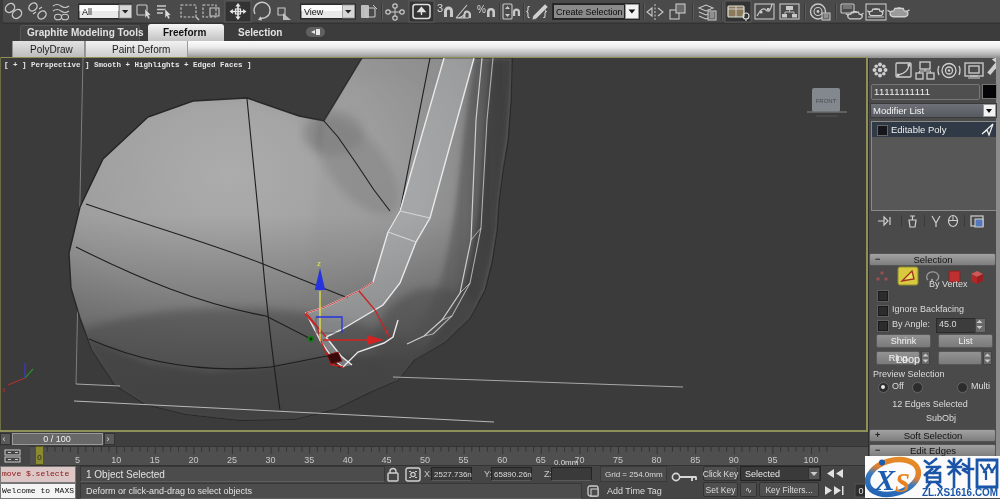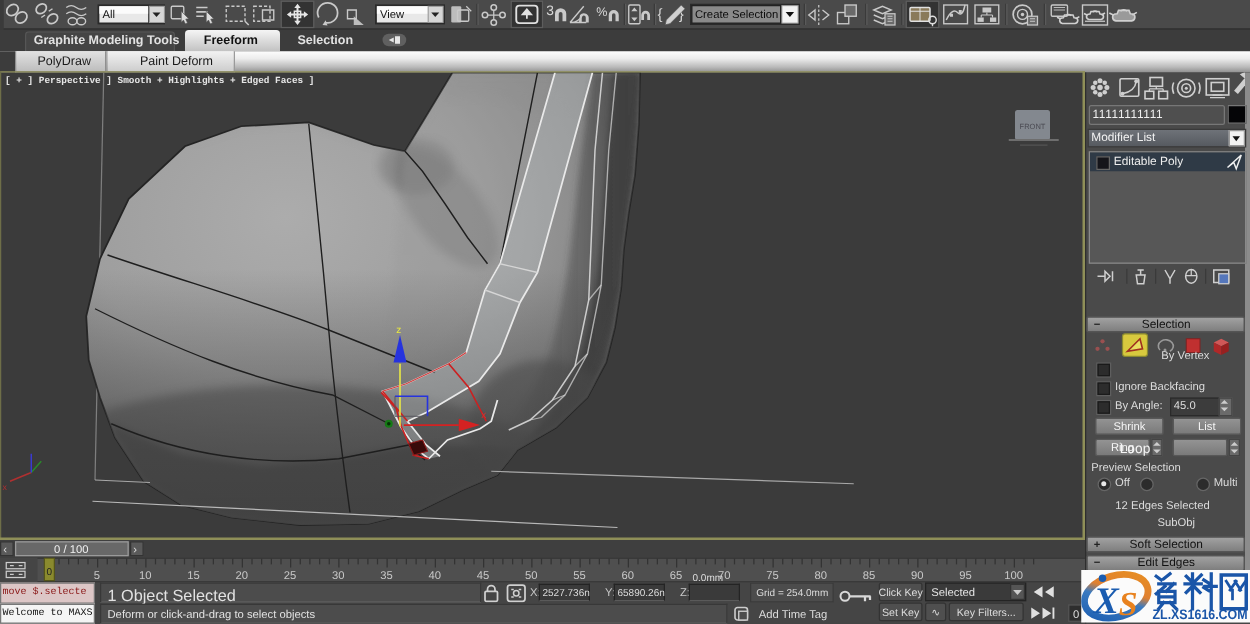--- a/index.html
+++ b/index.html
@@ -527,21 +527,21 @@
       <text x="811.0" y="17" font-size="9" fill="#c8c8c8" text-anchor="middle" font-family="Liberation Sans,sans-serif">100</text>
       <rect x="35.5" y="0.5" width="8" height="18" fill="#8a8a2e" stroke="#55551a" stroke-width="1"></rect>
       <text x="39.5" y="14" font-size="8" fill="#222" text-anchor="middle" font-family="Liberation Sans,sans-serif">0</text>
     </svg>
     <div class="abs" style="left:0;top:466px;width:868px;height:33px;background:#454545;"></div>
     <div class="abs" style="left:0;top:466px;width:76px;height:17px;background:#dcc6c6;border:1px solid #777;box-sizing:border-box;"></div>
     <div class="txt" style="left:2px;top:469px;font-size:8px;font-family:'Liberation Mono',monospace;color:#8a1616;">move $.selecte</div>
     <div class="abs" style="left:0;top:483px;width:76px;height:16px;background:#f4f4f4;border:1px solid #777;box-sizing:border-box;"></div>
     <div class="txt" style="left:2px;top:486px;font-size:8px;font-family:'Liberation Mono',monospace;color:#111;">Welcome to MAXS</div>
     <div class="abs" style="left:80px;top:466px;width:305px;height:16px;background:#4c4c4c;border:1px solid #383838;border-bottom-color:#5e5e5e;box-sizing:border-box;"></div>
-    <div class="txt" style="left:86px;top:469px;font-size:13px;color:#e2e2e2;">1 Object Selected</div>
+    <div class="txt" style="left:86px;top:469px;font-size:10px;color:#e2e2e2;">1 Object Selected</div>
     <div class="abs" style="left:80px;top:483px;width:502px;height:16px;background:#4c4c4c;border:1px solid #383838;border-bottom-color:#5e5e5e;box-sizing:border-box;"></div>
     <div class="txt" style="left:86px;top:486px;font-size:9px;color:#e2e2e2;">Deform or click-and-drag to select objects</div>
     <svg class="abs" style="left:386px;top:467px" width="36" height="15">
       <rect x="2" y="6" width="10" height="8" rx="1" fill="none" stroke="#d0d0d0" stroke-width="1.4"></rect>
       <path d="M4 6V4.5a3 3 0 0 1 6 0V6" fill="none" stroke="#d0d0d0" stroke-width="1.4"></path>
       <rect x="20" y="1" width="14" height="13" rx="2" fill="none" stroke="#d0d0d0" stroke-width="1.4"></rect>
       <circle cx="27" cy="7.5" r="2.2" fill="none" stroke="#d0d0d0" stroke-width="1.2"></circle>
       <path d="M23 4.5h2M31 4.5h-2M23 10.5h2M31 10.5h-2" stroke="#d0d0d0" stroke-width="1.2"></path>
     </svg>
     <div class="txt" style="left:424px;top:469px;font-size:9px;color:#c8c8c8;">X:</div>

